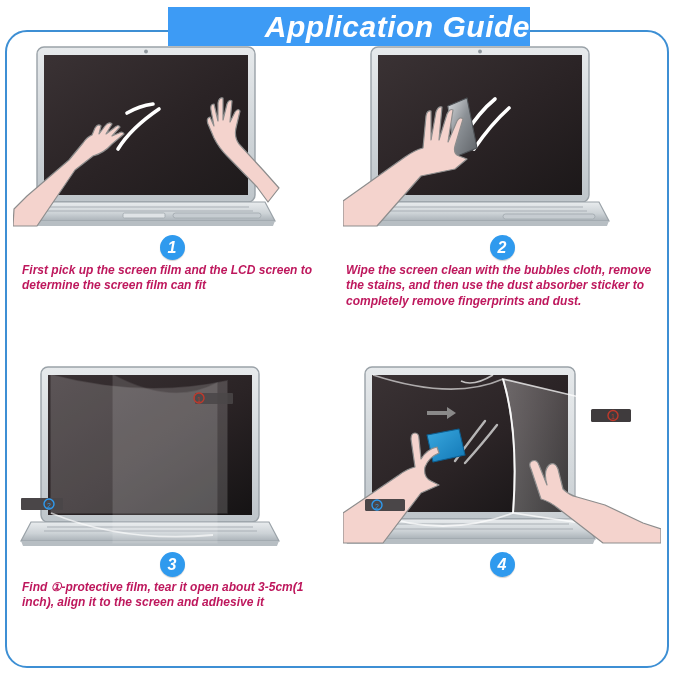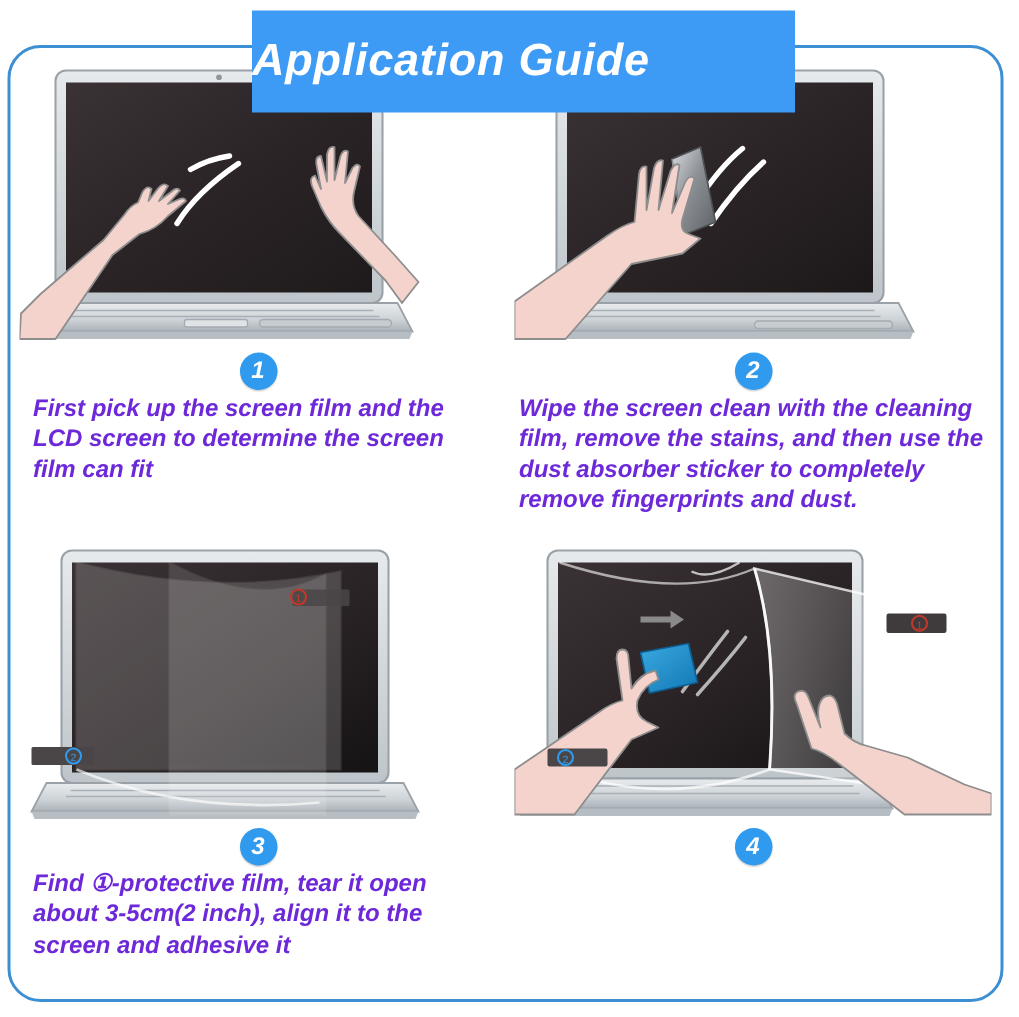--- a/index.html
+++ b/index.html
@@ -27,25 +27,25 @@
     box-sizing: border-box;
     background: #ffffff;
   }
 
   
   #banner {
     position: absolute;
     left: 168px;
     top: 7px;
     width: 362px;
-    height: 68px;
+    height: 39px;
     background: #3d9bf5;
     display: flex;
     align-items: center;
-    justify-content: flex-start;
+    justify-content: flex-end;
     z-index: 6;
   }
   #banner-title {
     color: #ffffff;
     font-size: 30px;
     font-style: italic;
     font-weight: bold;
     letter-spacing: 0.5px;
     font-family: "Liberation Sans", sans-serif;
     white-space: nowrap;
@@ -87,22 +87,22 @@
     font-weight: bold;
     font-style: italic;
     display: flex;
     align-items: center;
     justify-content: center;
     margin: 3px 0 3px 0;
     flex: none;
     box-shadow: 0 1px 1px rgba(0,0,0,0.18);
   }
   .caption {
-    color: #6d28d9;
-    font-size: 16px;
+    color: #be185d;
+    font-size: 12px;
     font-style: italic;
     font-weight: bold;
     line-height: 1.28;
     text-align: left;
     width: 300px;
     font-family: "Liberation Sans", sans-serif;
   }
   .caption.wide { width: 312px; }
 
   svg { display: block; }
@@ -221,21 +221,21 @@
           <path d="M105 70 L124 62 L134 112 L112 121 Z" fill="url(#clothg)" stroke="#4e5256" stroke-width="1.1" stroke-linejoin="round"></path>
           <path d="M105 70 L112 121" stroke="#ffffff" stroke-width="0.8" opacity="0.4" fill="none"></path>
         </g>
 
         <g>
           <path d="M0 190 L0 165 L62 121 Q72 114 80 112 L83 80 Q84 74 88 75 L88 104 L93 76 Q95 70 99 71 L96 104 L104 78 Q107 72 110 74 L105 106 L114 85 Q117 80 120 83 L112 110 Q110 118 116 120 L124 123 L112 133 L78 140 L34 190 Z" fill="#f4d3cd" stroke="#8d8d8d" stroke-width="1.2" stroke-linejoin="round"></path>
         </g>
       </svg>
     </div>
     <div class="badge">2</div>
-    <div class="caption wide">Wipe the screen clean with the cleaning film, remove the stains, and then use the dust absorber sticker to completely remove fingerprints and dust.</div>
+    <div class="caption wide">Wipe the screen clean with the bubbles cloth, remove the stains, and then use the dust absorber sticker to completely remove fingerprints and dust.</div>
   </div>
 
   <div class="panel">
     <div class="art">
       <svg width="318" height="196" viewBox="0 0 318 196">
         <defs>
           <linearGradient id="scr3" x1="0" y1="0" x2="1" y2="1">
             <stop offset="0%" stop-color="#3a3234"></stop>
             <stop offset="55%" stop-color="#2a2325"></stop>
             <stop offset="100%" stop-color="#151314"></stop>
@@ -276,21 +276,21 @@
         </g>
 
         <g>
           <rect x="8" y="145" width="42" height="12" rx="1" fill="#4a4648"></rect>
           <circle cx="36" cy="151" r="5" fill="none" stroke="#2f9aee" stroke-width="1.4"></circle>
           <text x="36" y="154.5" font-size="7" fill="#2f9aee" text-anchor="middle" font-family="Liberation Sans, sans-serif">2</text>
         </g>
       </svg>
     </div>
     <div class="badge">3</div>
-    <div class="caption">Find ①-protective film, tear it open about 3-5cm(2 inch), align it to the screen and adhesive it</div>
+    <div class="caption">Find ①-protective film, tear it open about 3-5cm(1 inch), align it to the screen and adhesive it</div>
   </div>
 
   <div class="panel">
     <div class="art">
       <svg width="318" height="196" viewBox="0 0 318 196">
         <defs>
           <linearGradient id="scr4" x1="0" y1="0" x2="1" y2="1">
             <stop offset="0%" stop-color="#3a3234"></stop>
             <stop offset="55%" stop-color="#2a2325"></stop>
             <stop offset="100%" stop-color="#151314"></stop>

